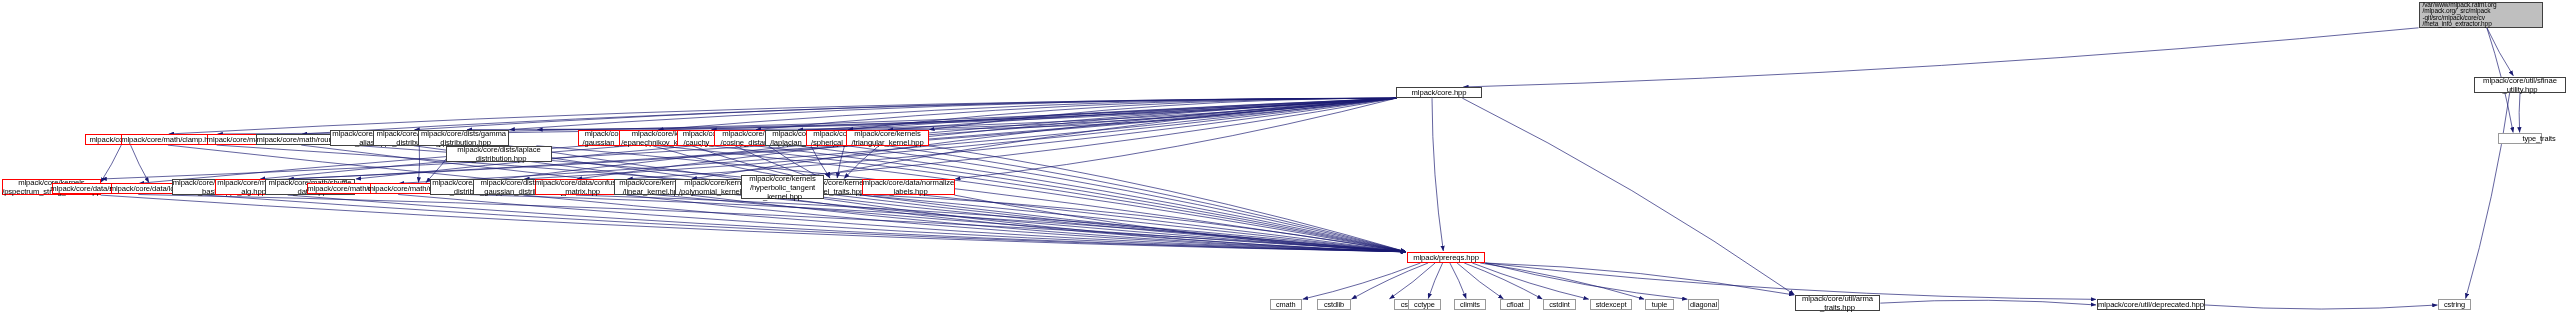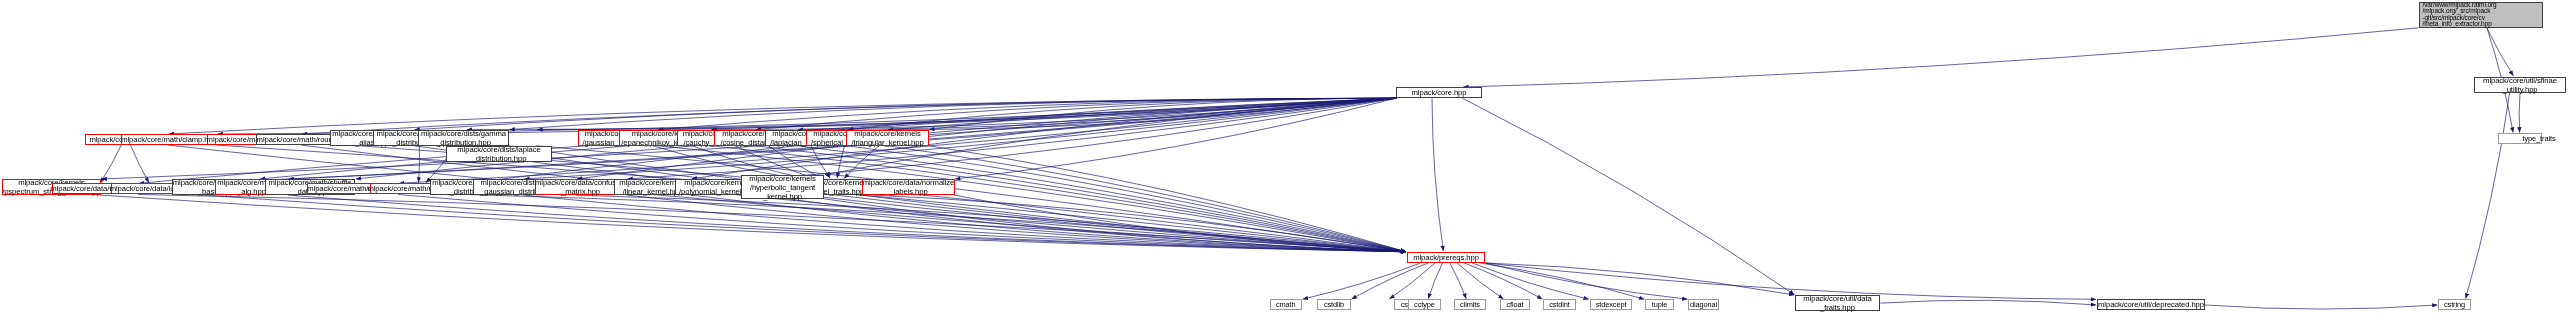--- a/index.html
+++ b/index.html
@@ -210,19 +210,19 @@
       <div class="node sys" style="left: 1270px; top: 299px; width: 31.5px; height: 11px; font-size: 7.4px;">cmath</div>
       <div class="node sys" style="left: 1317px; top: 299px; width: 34px; height: 11px; font-size: 7.4px;">cstdlib</div>
       <div class="node sys" style="left: 1362px; top: 299px; width: 32px; height: 11px; font-size: 7.4px; margin-left: 32px;">cstdio</div>
       <div class="node sys" style="left: 1408px; top: 299px; width: 33px; height: 11px; font-size: 7.4px;">cctype</div>
       <div class="node sys" style="left: 1454px; top: 299px; width: 32px; height: 11px; font-size: 7.4px;">climits</div>
       <div class="node sys" style="left: 1500px; top: 299px; width: 30px; height: 11px; font-size: 7.4px;">cfloat</div>
       <div class="node sys" style="left: 1543px; top: 299px; width: 33px; height: 11px; font-size: 7.4px;">cstdint</div>
       <div class="node sys" style="left: 1590px; top: 299px; width: 42px; height: 11px; font-size: 7.4px;">stdexcept</div>
       <div class="node sys" style="left: 1645px; top: 299px; width: 29px; height: 11px; font-size: 7.4px;">tuple</div>
       <div class="node sys" style="left: 1688px; top: 299px; width: 31px; height: 11px; font-size: 7.4px;">diagonal</div>
-      <div class="node thick" style="left: 1795px; top: 295px; width: 85px; height: 16px;">mlpack/core/util/data
+      <div class="node thick" style="left: 1795px; top: 295px; width: 85px; height: 16px;">mlpack/core/util/arma
 _traits.hpp</div>
       <div class="node" style="left: 2097px; top: 299px; width: 108px; height: 11px;">mlpack/core/util/deprecated.hpp</div>
       <div class="node sys" style="left: 2438px; top: 299px; width: 33px; height: 11px; font-size: 7.4px;">cstring</div>
     </div>
 </div>
 
 
 </body></html>

